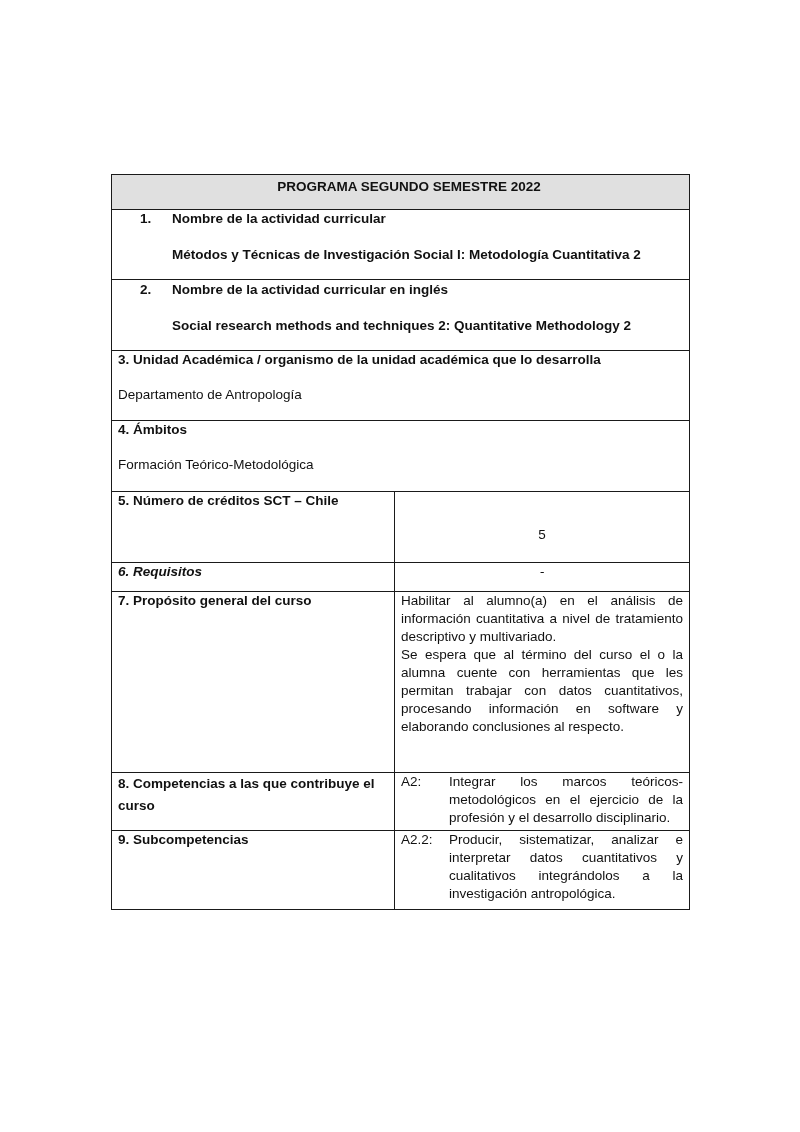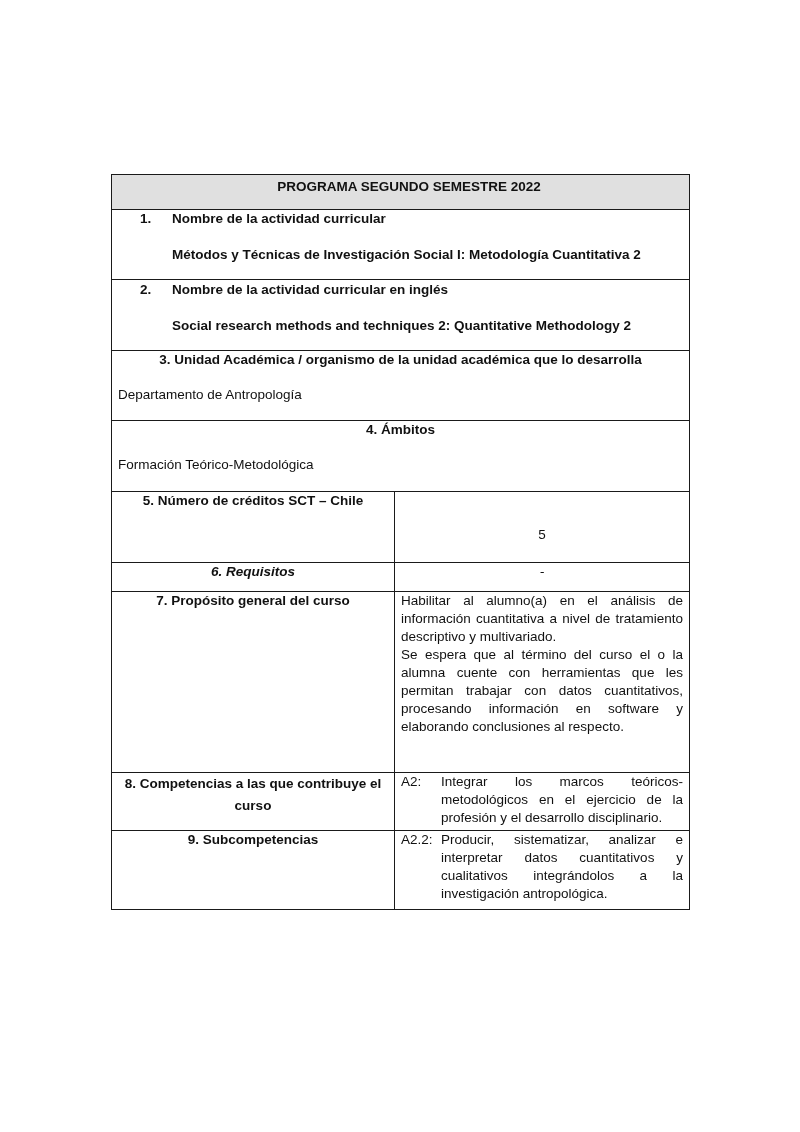--- a/index.html
+++ b/index.html
@@ -34,21 +34,21 @@
     }
     .header-cell {
       background: #e0e0e0;
       text-align: center;
       font-weight: bold;
       height: 35px;
       padding-top: 3px;
       box-sizing: border-box;
       padding-left: 23px;
     }
-    .b { font-weight: bold; text-align: center; }
+    .b { font-weight: bold; }
     .indent-num {
       display: flex;
       padding-left: 22px;
     }
     .indent-num .num { width: 32px; font-weight: bold; }
     .indent-num .txt { font-weight: bold; }
     .subtitle {
       padding-left: 54px;
       font-weight: bold;
     }
@@ -58,20 +58,21 @@
     .row4 { height: 71px; }
     .row5 { height: 70px; }
     .row6 { height: 71px; }
     .row7 { height: 29px; font-style: italic; }
     .row8 { height: 181px; }
     .row9 { height: 58px; margin-left: 6px; }
     .row10 { height: 79px; }
     .justify { text-align: justify; text-align-last: left; }
     .comp {
       display: flex;
+      gap: 8px;
     }
     .comp .code { width: 40px; flex: none; }
     .comp .desc { flex: 1; text-align: justify; text-align-last: left; }
     .center { text-align: center; }
   </style>
 </head>
 <body>
 
 <div class="page">
   <table>

